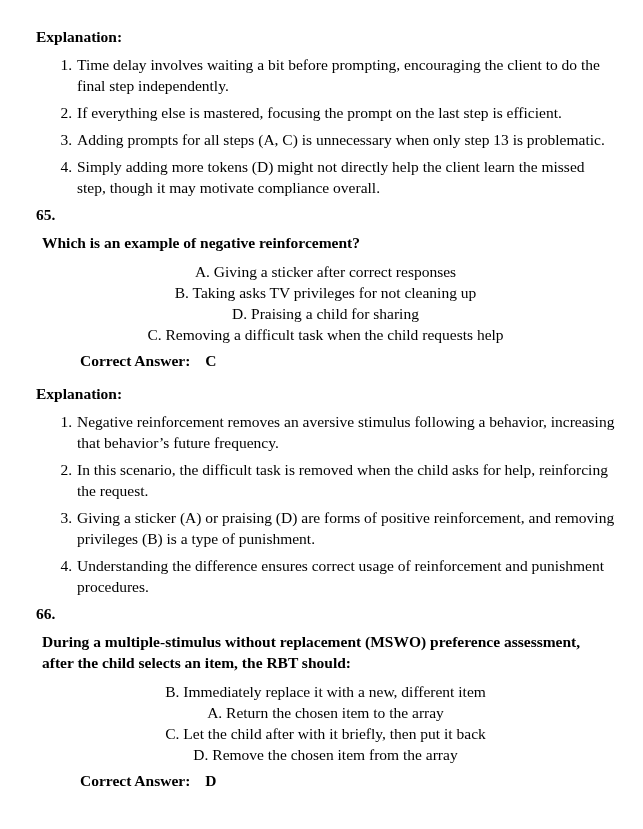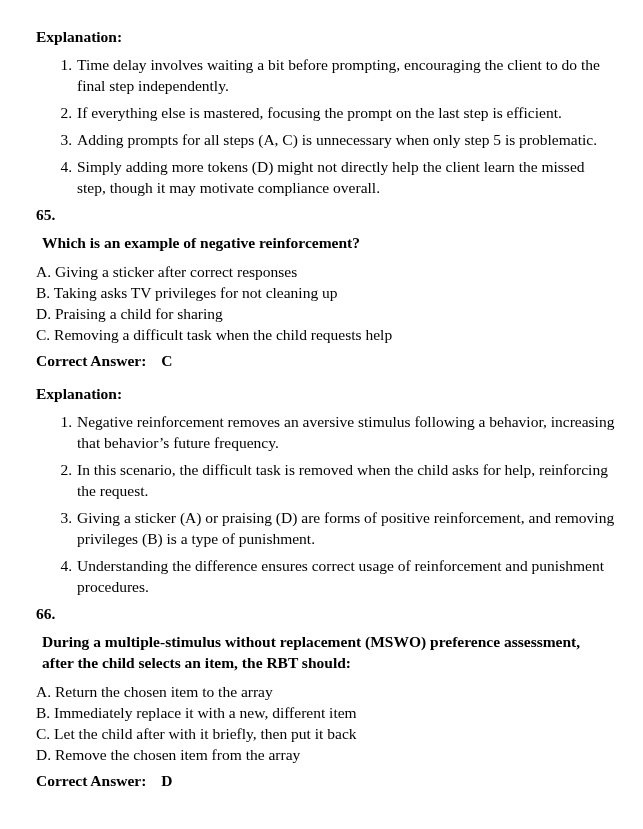--- a/index.html
+++ b/index.html
@@ -13,35 +13,35 @@
     line-height: 21px;
     color: #000000;
   }
   .page { padding: 26px 28px 0 36px; }
   .bold { font-weight: bold; }
   .block { margin-bottom: 7px; }
   .question { font-weight: bold; margin-bottom: 8px; margin-left: 6px; }
   .qnum { font-weight: bold; margin-bottom: 7px; }
   ol.points { margin: 0 0 2px 0; padding-left: 40px; }
   ol.points li { margin-bottom: 6px; padding-left: 1px; }
-  .options { margin-bottom: 5px; }
-  .answer { margin-bottom: 12px; }
+  .options { margin-bottom: 5px; text-align: center; }
+  .answer { margin-bottom: 12px; margin-left: 44px; }
   .answer .letter { margin-left: 15px; }
 </style>
 </head>
 <body>
 
 <div class="page">
 
   <section>
     <p class="block bold">Explanation:</p>
     <ol class="points">
         <li>Time delay involves waiting a bit before prompting, encouraging the client to do the final step independently.</li>
         <li>If everything else is mastered, focusing the prompt on the last step is efficient.</li>
-        <li>Adding prompts for all steps (A, C) is unnecessary when only step 5 is problematic.</li>
+        <li>Adding prompts for all steps (A, C) is unnecessary when only step 13 is problematic.</li>
         <li>Simply adding more tokens (D) might not directly help the client learn the missed step, though it may motivate compliance overall.</li>
       </ol>
   </section>
 
   <section>
     <p class="qnum">65.</p>
     <p class="question">Which is an example of negative reinforcement?</p>
     <div class="options">
         <div>A. Giving a sticker after correct responses</div>
         <div>B. Taking asks TV privileges for not cleaning up</div>
@@ -55,21 +55,21 @@
         <li>In this scenario, the difficult task is removed when the child asks for help, reinforcing the request.</li>
         <li>Giving a sticker (A) or praising (D) are forms of positive reinforcement, and removing privileges (B) is a type of punishment.</li>
         <li>Understanding the difference ensures correct usage of reinforcement and punishment procedures.</li>
       </ol>
   </section>
 
   <section>
     <p class="qnum">66.</p>
     <p class="question">During a multiple-stimulus without replacement (MSWO) preference assessment, after the child selects an item, the RBT should:</p>
     <div class="options">
+        <div>B. Immediately replace it with a new, different item</div>
         <div>A. Return the chosen item to the array</div>
-        <div>B. Immediately replace it with a new, different item</div>
         <div>C. Let the child after with it briefly, then put it back</div>
         <div>D. Remove the chosen item from the array</div>
       </div>
     <p class="answer"><span class="bold">Correct Answer:</span><span class="bold letter">D</span></p>
   </section>
 
 </div>
 
 </body></html>

